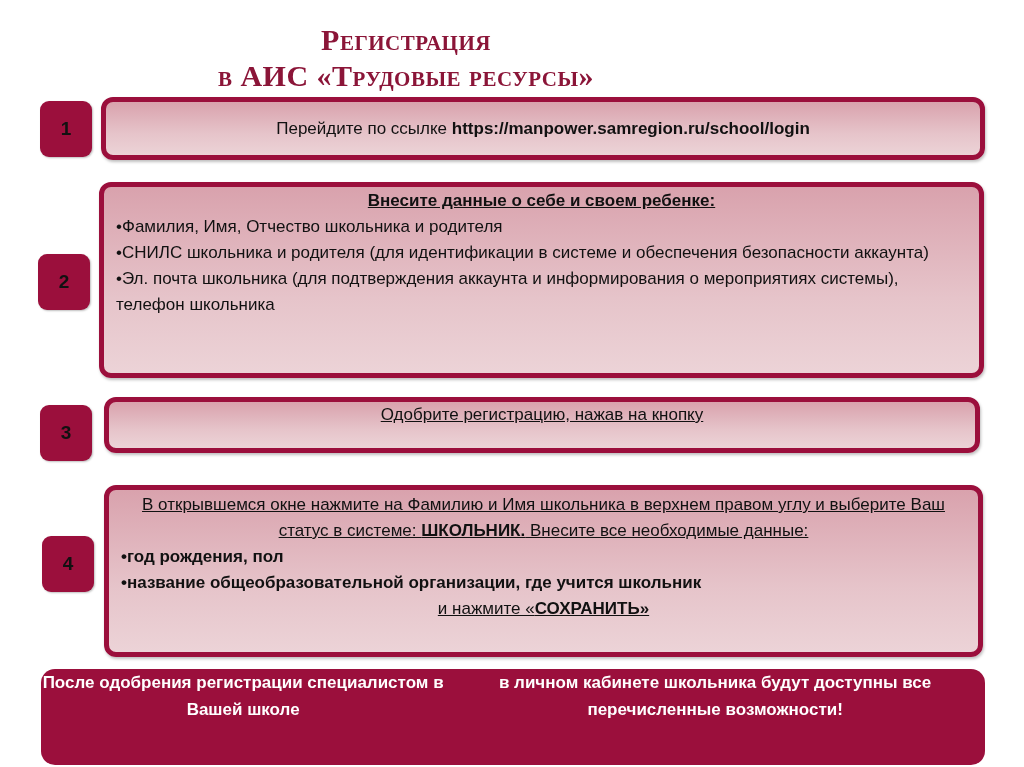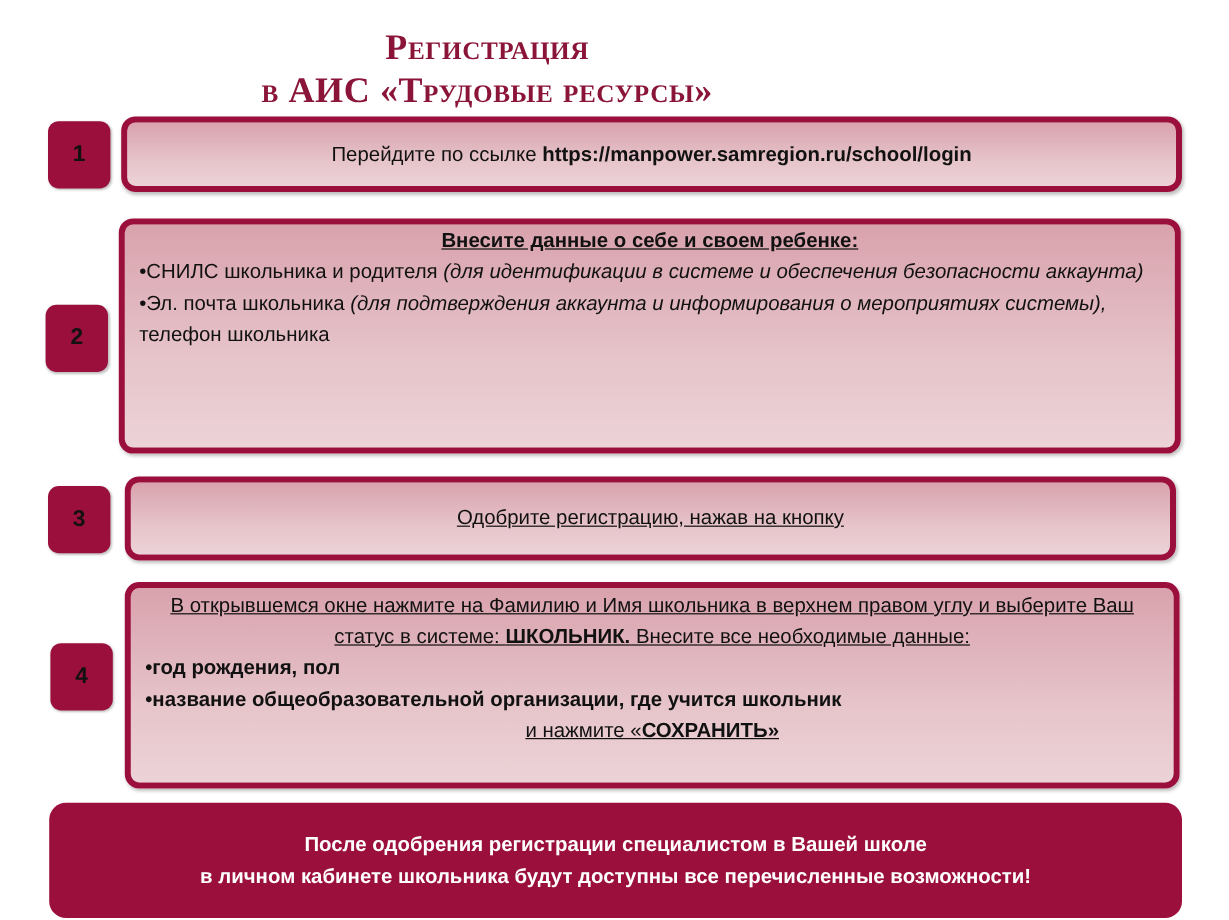--- a/index.html
+++ b/index.html
@@ -20,26 +20,26 @@
     box-shadow:1px 1px 2px rgba(0,0,0,0.25);
   }
   .box {
     position:absolute; border:5px solid #9b0f3c; border-radius:12px;
     background:linear-gradient(180deg,#d9a2ad 0%,#e6c4ca 60%,#ecd3d7 100%);
     box-sizing:border-box; font-size:17px; line-height:26px; color:#111;
     box-shadow:1px 2px 3px rgba(0,0,0,0.25);
   }
   .box .c { text-align:center;text-decoration:underline; }
   .b { font-weight:bold; }
-  .i { font-style:italic; }
+  .i { }
   .final {
     position:absolute; left:41px; top:669px; width:944px; height:96px;
     background:#9b0f3c; border-radius:14px; color:#fff; font-weight:bold;
     font-size:17px; line-height:27px; text-align:center;
-    display:flex; flex-direction:column; justify-content:center;
+    display:flex; flex-direction:row; justify-content:center;
   }
 </style>
 </head>
 <body>
 
 <div class="title">
   <div>Регистрация</div>
   <div>в АИС «Трудовые ресурсы»</div>
 </div>
 
@@ -50,28 +50,29 @@
   <div>
     <span>Перейдите по ссылке </span><span class="b">https://manpower.samregion.ru/school/login</span>
   </div>
 </div>
 
 <div class="badge" style="left:38px;top:254px;">
   <span>2</span>
 </div>
 <div class="box" style="left:99px;top:182px;width:885px;height:196px;padding:1px 12px 0 12px;">
   <div class="c b">Внесите данные о себе и своем ребенке:</div>
+  <div><span>•Фамилия, Имя, Отчество школьника и родителя</span></div>
   <div><span>•СНИЛС школьника и родителя </span><span class="i">(для идентификации в системе и обеспечения безопасности аккаунта)</span></div>
   <div><span>•Эл. почта школьника </span><span class="i">(для подтверждения аккаунта и информирования о мероприятиях системы),</span><span> телефон школьника</span></div>
 </div>
 
 <div class="badge" style="left:40px;top:405px;">
   <span>3</span>
 </div>
-<div class="box" style="left:104px;top:397px;width:876px;height:70px;display:flex;flex-direction:column;justify-content:center;">
+<div class="box" style="left:104px;top:397px;width:876px;height:56px;display:flex;justify-content:center;">
   <div class="c">Одобрите регистрацию, нажав на кнопку</div>
 </div>
 
 <div class="badge" style="left:42px;top:536px;">
   <span>4</span>
 </div>
 <div class="box" style="left:104px;top:485px;width:879px;height:172px;padding:2px 12px 0 12px;">
   <div class="c">
     <span>В открывшемся окне нажмите на Фамилию и Имя школьника в верхнем правом углу и выберите Ваш статус в системе: </span><span class="b">ШКОЛЬНИК.</span><span> Внесите все необходимые данные:</span>
   </div>

